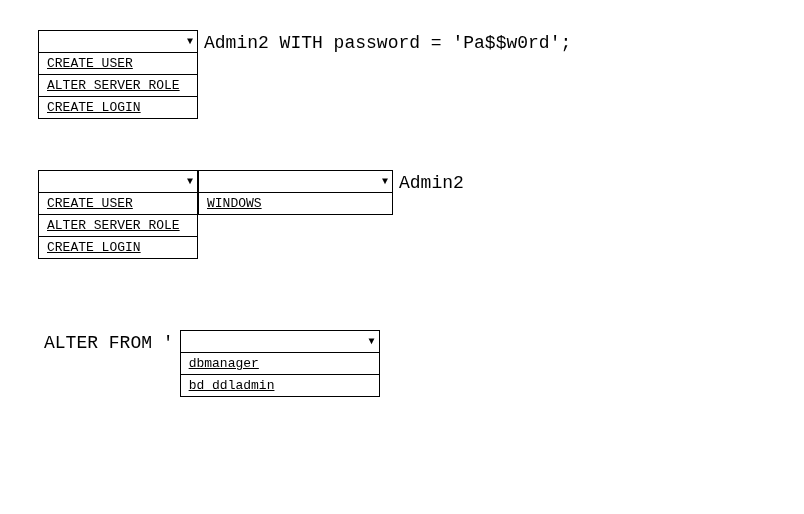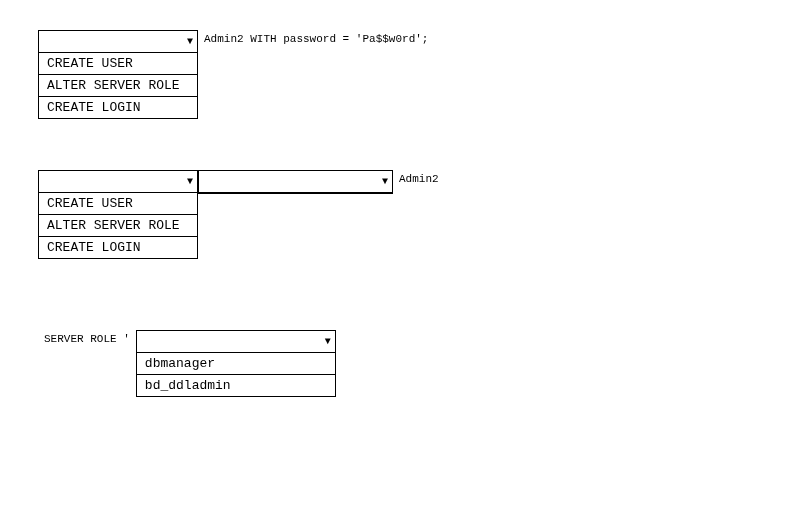--- a/index.html
+++ b/index.html
@@ -35,33 +35,34 @@
     .dropdown-arrow {
       font-size: 10px;
       color: #000;
     }
 
     .dropdown-item {
       padding: 3px 8px;
       border-bottom: 1px solid #000;
       white-space: nowrap;
       cursor: pointer;
+      text-decoration: underline;
     }
 
     .dropdown-item:last-child {
       border-bottom: none;
     }
 
     .inline-text {
       display: inline-block;
       vertical-align: top;
       padding-top: 3px;
       margin: 0 6px;
       font-family: 'Courier New', Courier, monospace;
-      font-size: 11px;
+      font-size: 18px;
     }
 
     
     .row1 {
       position: absolute;
       top: 30px;
       left: 38px;
       display: flex;
       align-items: flex-start;
     }
@@ -113,26 +114,27 @@
       <span class="dropdown-arrow">▼</span>
     </div>
     <div class="dropdown-item">CREATE USER</div>
     <div class="dropdown-item">ALTER SERVER ROLE</div>
     <div class="dropdown-item">CREATE LOGIN</div>
   </div>
   <div class="dropdown-box dropdown-box-md">
     <div class="dropdown-header">
       <span class="dropdown-arrow">▼</span>
     </div>
+    <div class="dropdown-item">WINDOWS</div>
   </div>
   <span class="inline-text">Admin2</span>
 </div>
 
 <div class="row3">
-  <span class="inline-text">SERVER ROLE '</span>
+  <span class="inline-text">ALTER FROM '</span>
   <div class="dropdown-box dropdown-box-sm">
     <div class="dropdown-header">
       <span class="dropdown-arrow">▼</span>
     </div>
     <div class="dropdown-item">dbmanager</div>
     <div class="dropdown-item">bd_ddladmin</div>
   </div>
 </div>
 
 </body></html>

